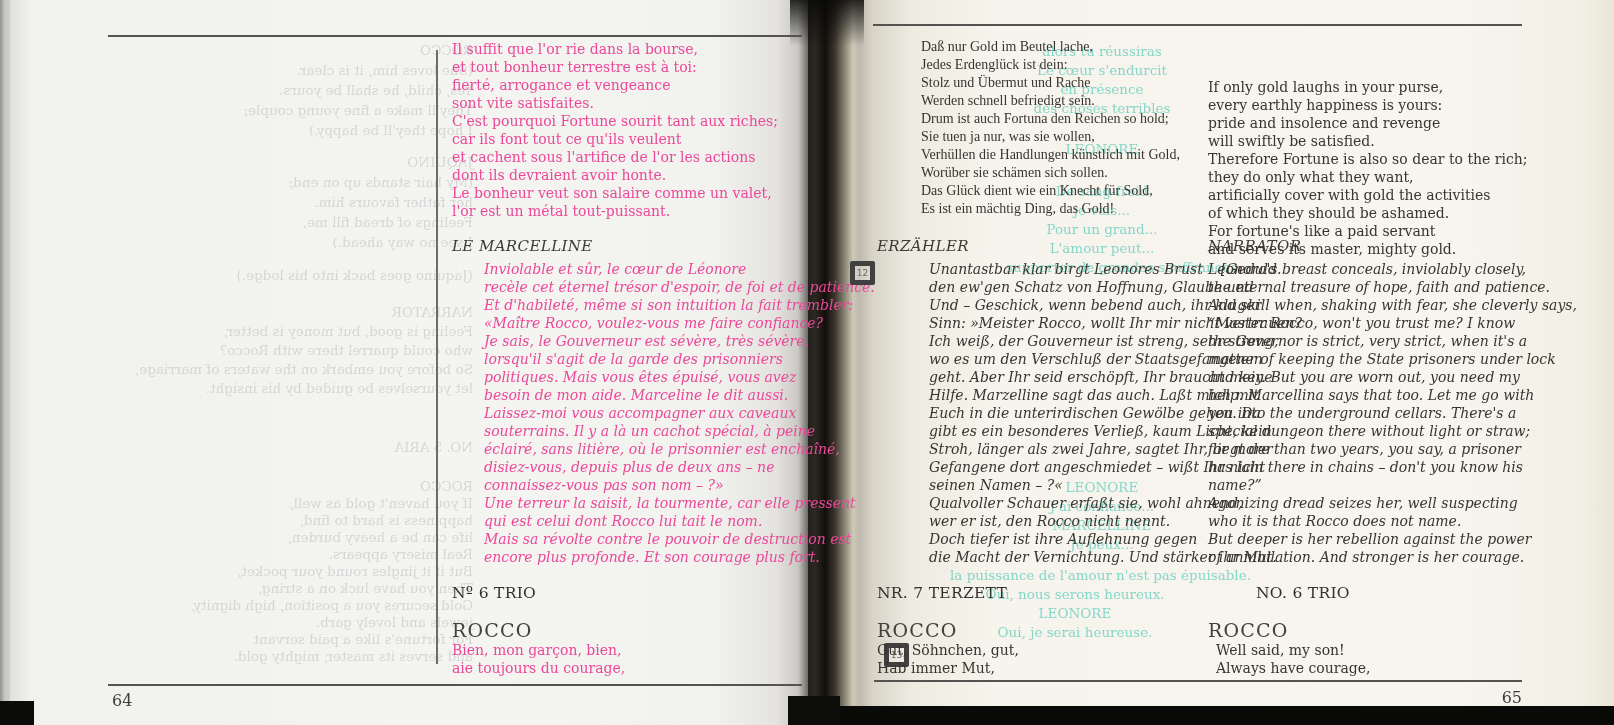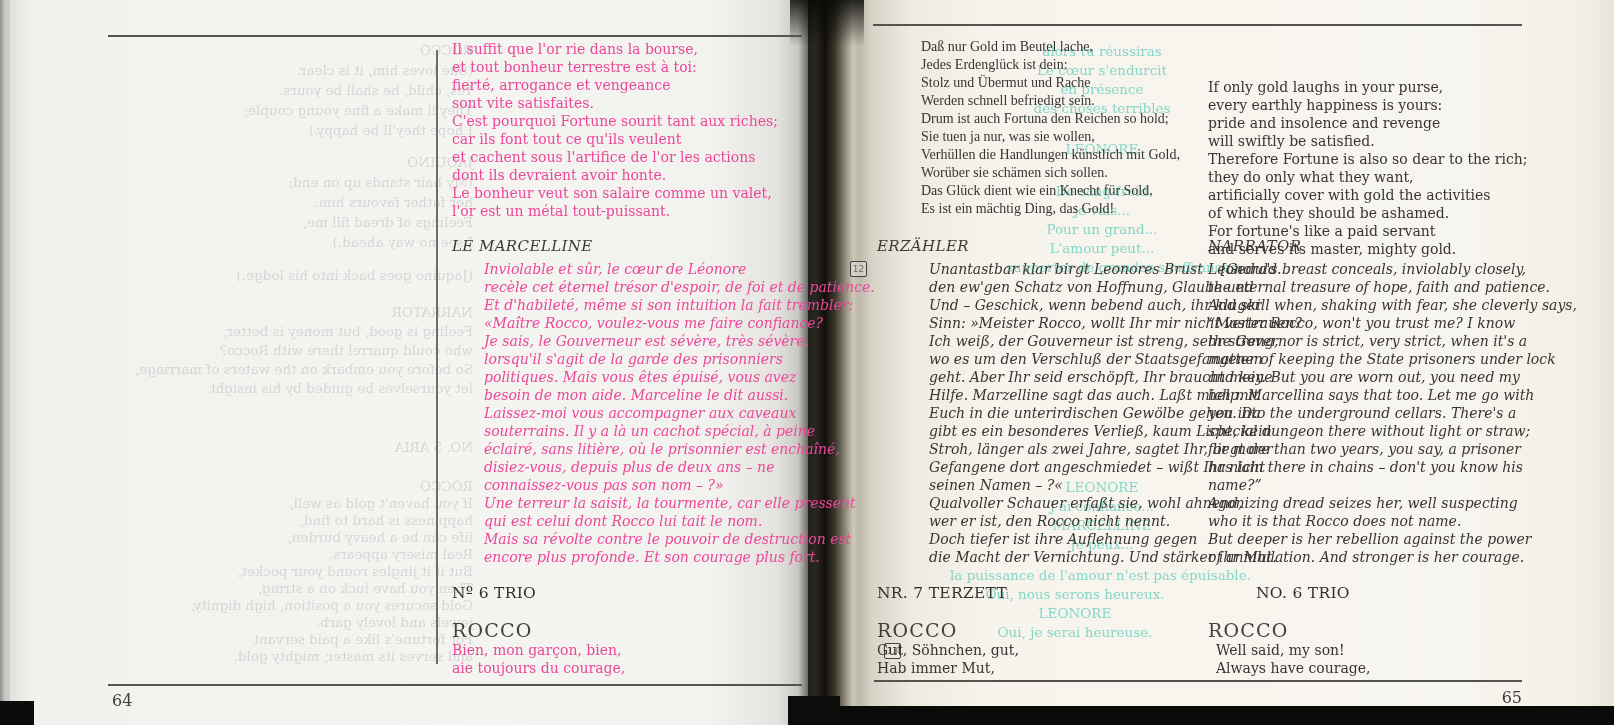--- a/index.html
+++ b/index.html
@@ -33,21 +33,21 @@
   
   .txt{white-space:pre;font-size:14px;line-height:18px;color:#383530;}
   .lp .txt{color:#ec4899;}
   .ital{font-style:italic;}
   .colhead{white-space:pre;font-style:italic;font-size:15px;letter-spacing:.4px;color:#3c3a35;}
   .numhead{white-space:pre;font-weight:normal;font-size:15.5px;letter-spacing:.3px;color:#33312d;}
   .speaker{white-space:pre;font-size:19px;letter-spacing:1.2px;color:#44423d;}
   .pagenum{font-size:16px;color:#3f3d39;}
   
   .cue{
-    width:15px;height:14px;border:1px solid #404040;border-radius:2px;
+    width:15px;height:14px;border:5px solid #404040;border-radius:2px;
     font-family:"DejaVu Sans", sans-serif;font-size:9px;line-height:14px;text-align:center;
     color:#6d6b65;background:rgba(255,255,255,.25);
   }
   
   .ghost{
     white-space:pre;font-size:13.5px;line-height:19px;
     color:#aeaeb6;opacity:.42;filter:blur(.4px);
   }
   .ghost.mirror{transform:scaleX(-1);width:345px;text-align:left;}
   .ghost.right-col{width:192px;text-align:center;color:#14b8a6;opacity:.5;}

